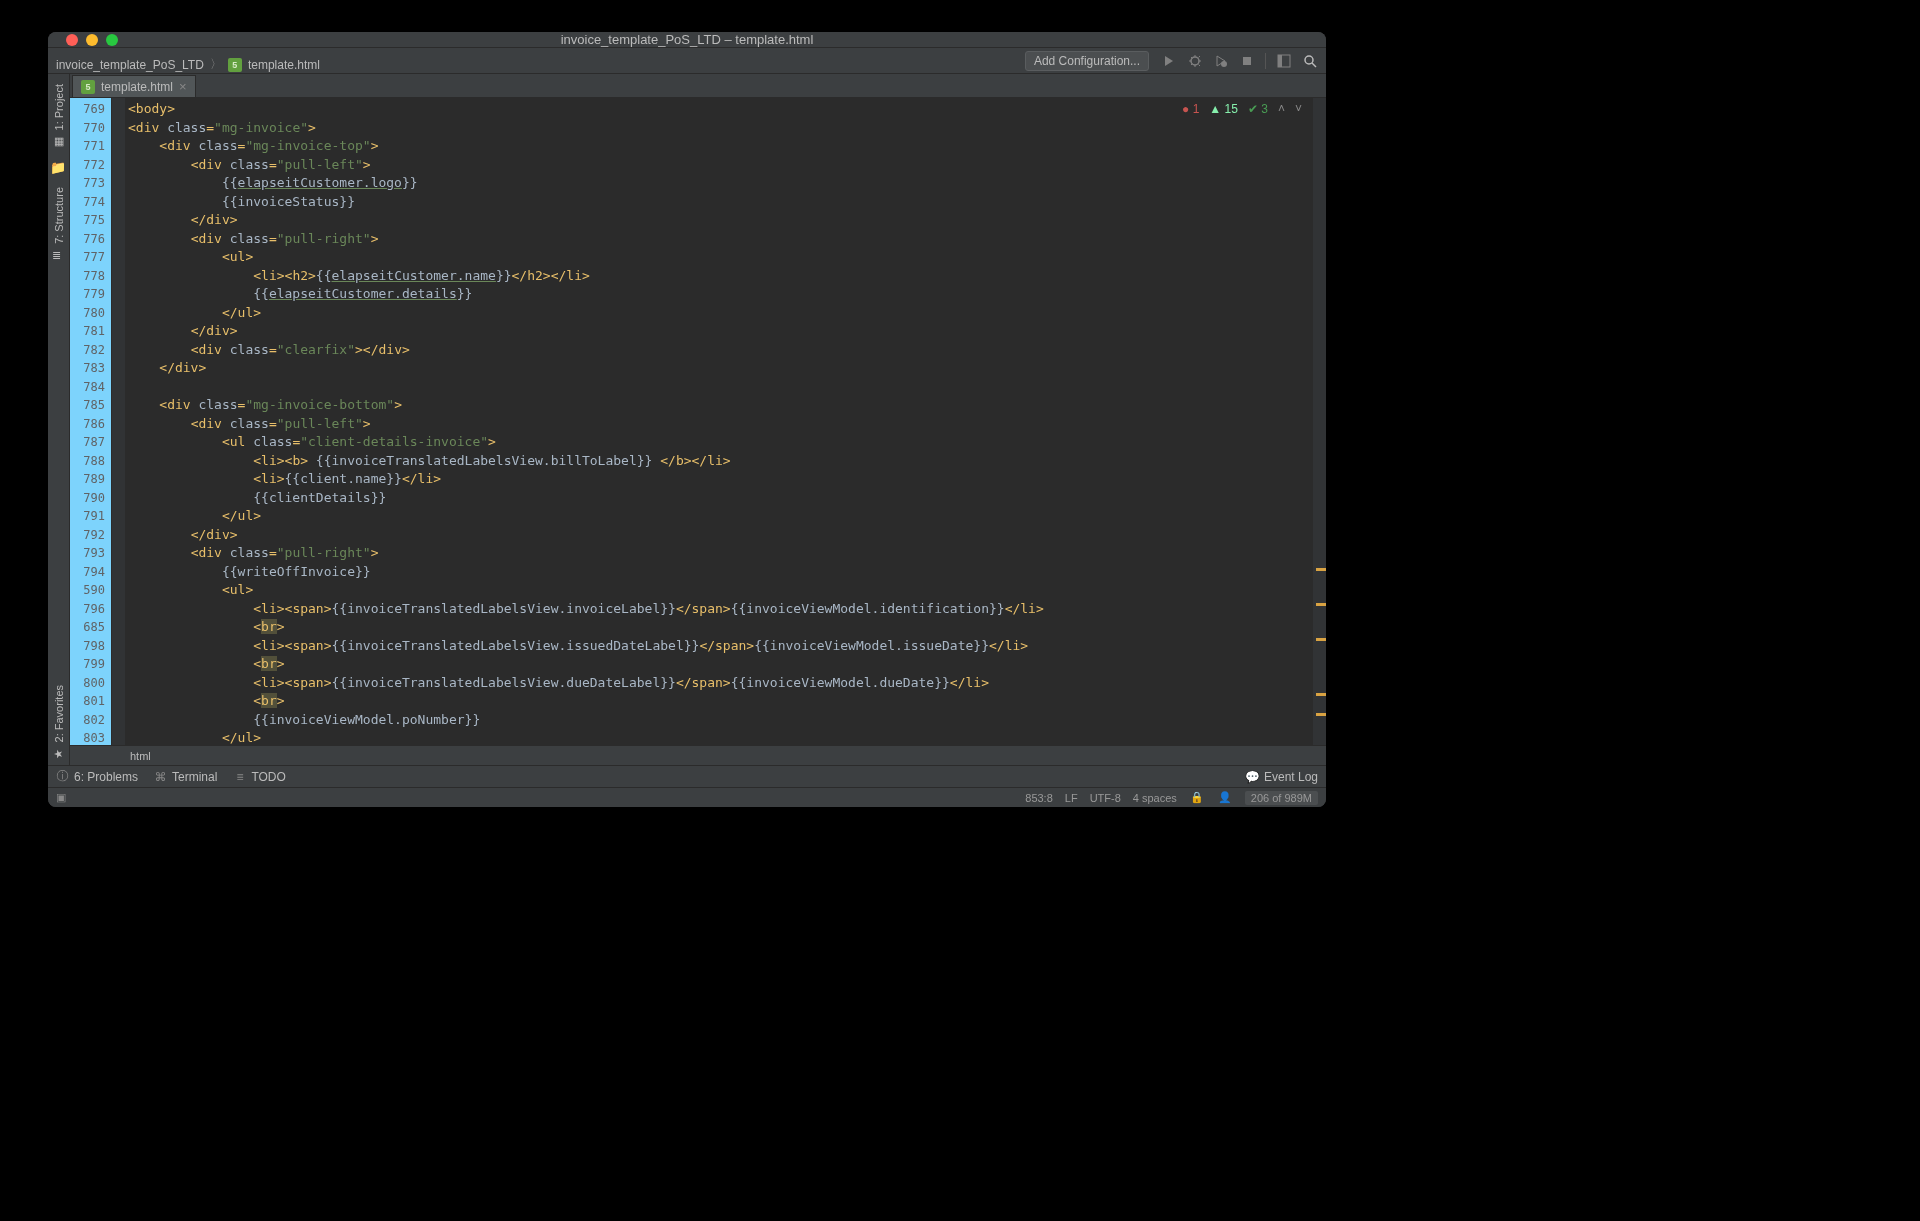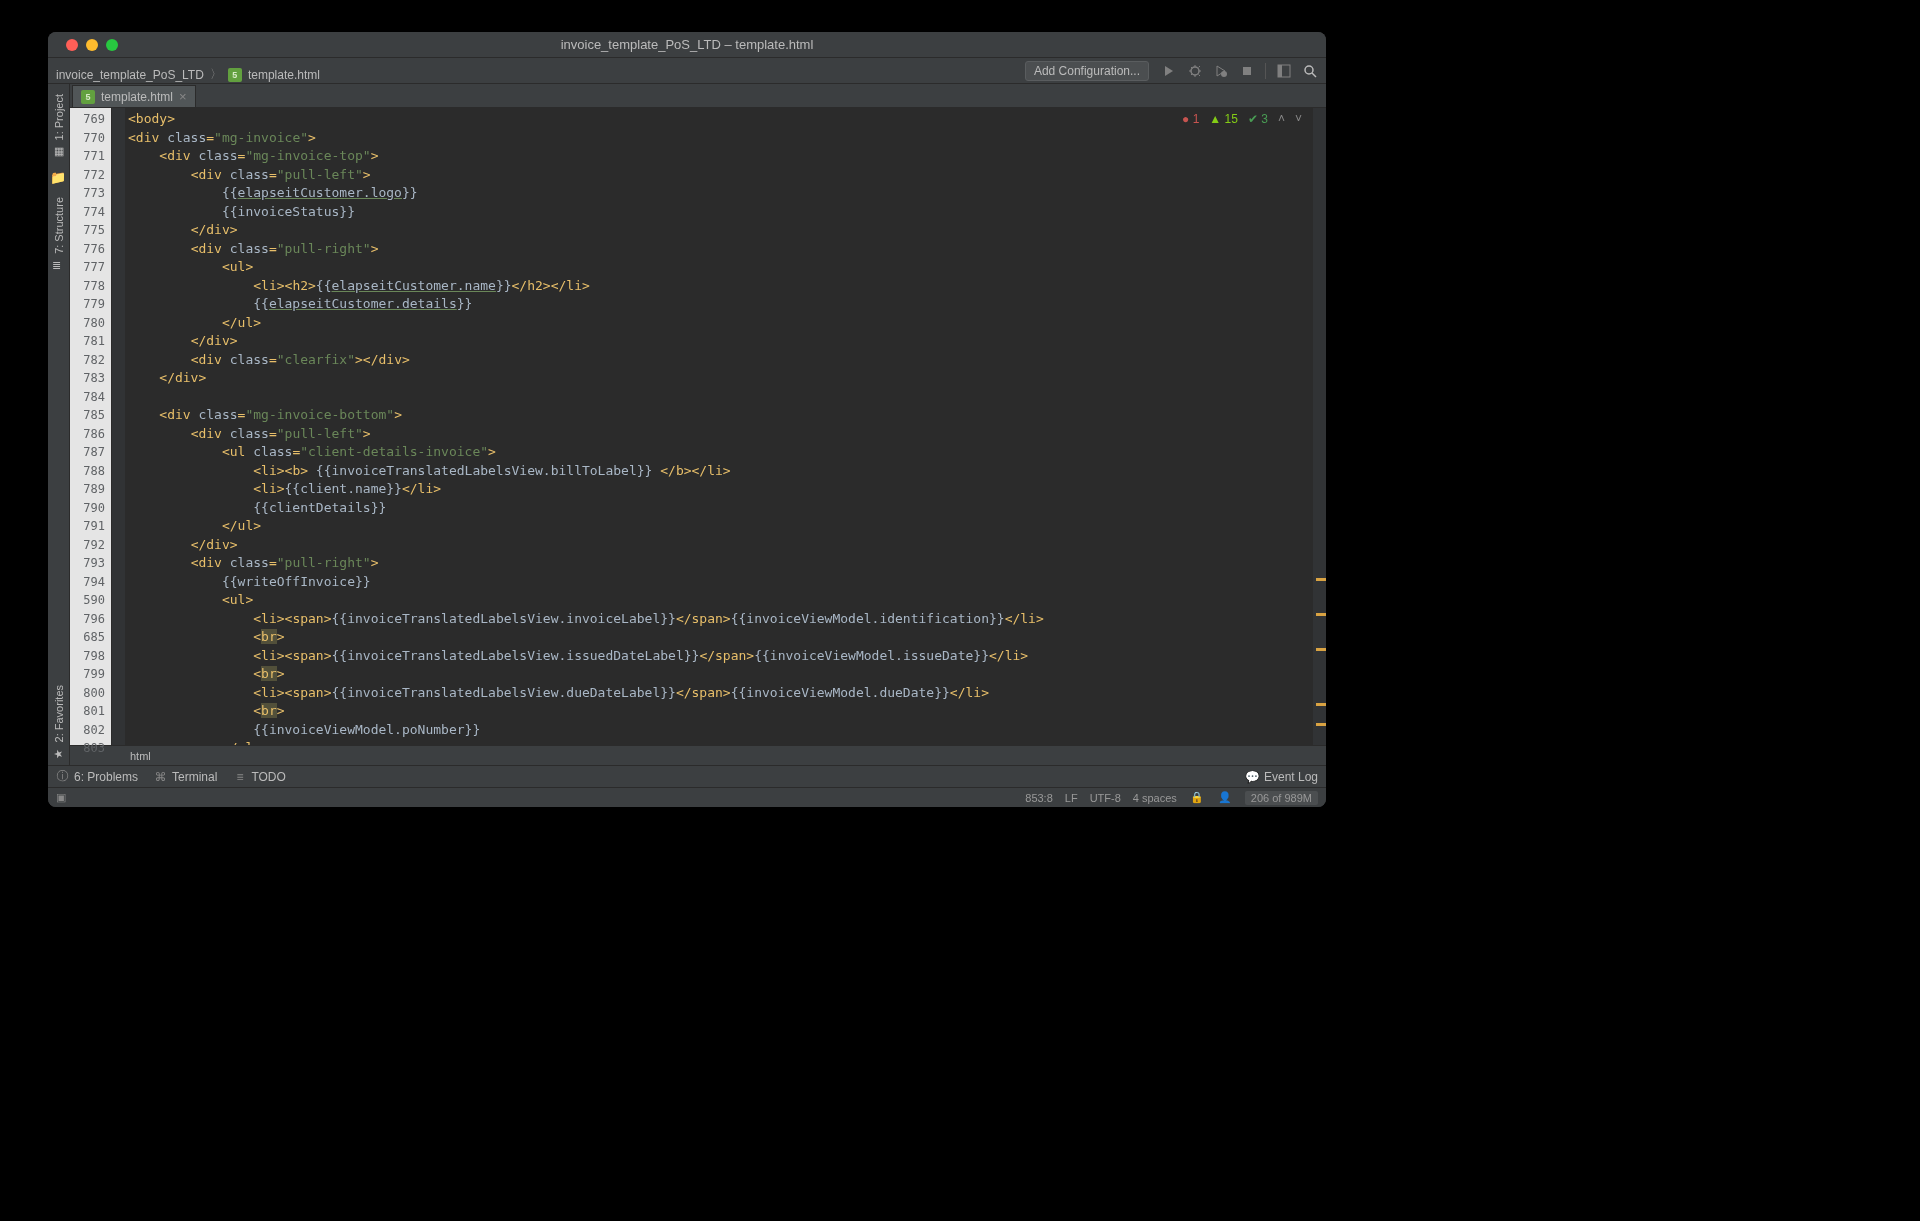--- a/index.html
+++ b/index.html
@@ -18,21 +18,21 @@
     left: 48px; top: 32px;
     width: 1278px; height: 775px;
     background: #3c3f41;
     border-radius: 8px;
     overflow: hidden;
     display: flex;
     flex-direction: column;
     box-shadow: 0 10px 40px rgba(0,0,0,0.6);
   }
   .titlebar {
-    height: 26px;
+    height: 16px;
     background: #3c3f41;
     border-bottom: 1px solid #2b2b2b;
     display: flex;
     align-items: center;
     padding: 0 18px;
     position: relative;
   }
   .traffic { display: flex; gap: 8px; align-items: center; }
   .dot { width: 12px; height: 12px; border-radius: 50%; }
   .dot.red { background: #ff5f57; }
@@ -94,21 +94,21 @@
   .tab.active { background:#515658; }
   .html-icon {
     width:14px; height:14px; background:#62a03f; border-radius:2px;
     display:inline-flex; align-items:center; justify-content:center;
     font-size:9px; color:#d6e9c6; font-weight:bold;
   }
   .tab-close { color:#888; font-size:13px; }
 
   .editor-body { flex:1; display:flex; min-height:0; position:relative; background:#2b2b2b; }
   .gutter {
-    width: 42px; background:#e5e5e5; color:#606366;
+    width: 42px; background:#7dd3fc; color:#606366;
     font-family: "Menlo","Consolas",monospace; font-size:12px;
     text-align:right; padding:2px 6px 2px 2px; line-height:18.5px;
     border-right:1px solid #2b2b2b;
     user-select:none;
   }
   .gutter div { height:18.5px; }
   .fold-col {
     width:14px; background:#313335; border-right:1px solid #2b2b2b;
     position:relative;
   }
@@ -123,21 +123,21 @@
   .attr-val { color:#6a8759; }
   .mustache { color:#a9b7c6; }
   .link { color:#a9b7c6; text-decoration: underline; text-decoration-color:#6a8759; }
   .br-warn { background:#52503a;margin-top:18px; }
 
   .insp {
     position:absolute; top:4px; right:24px;
     display:flex; align-items:center; gap:10px; font-size:12px;
   }
   .insp .err { color:#c75450; }
-  .insp .warn { color:#84cc16; }
+  .insp .warn { color:#86efac; }
   .insp .ok { color:#499c54; }
   .insp .chev { color:#888; }
 
   .error-stripe {
     width:14px; background:#313335; border-left:1px solid #2b2b2b;
     position:relative;
   }
   .stripe-mark { position:absolute; right:0; width:10px; height:3px; background:#d9a343; }
 
   .breadcrumb-bottom {

